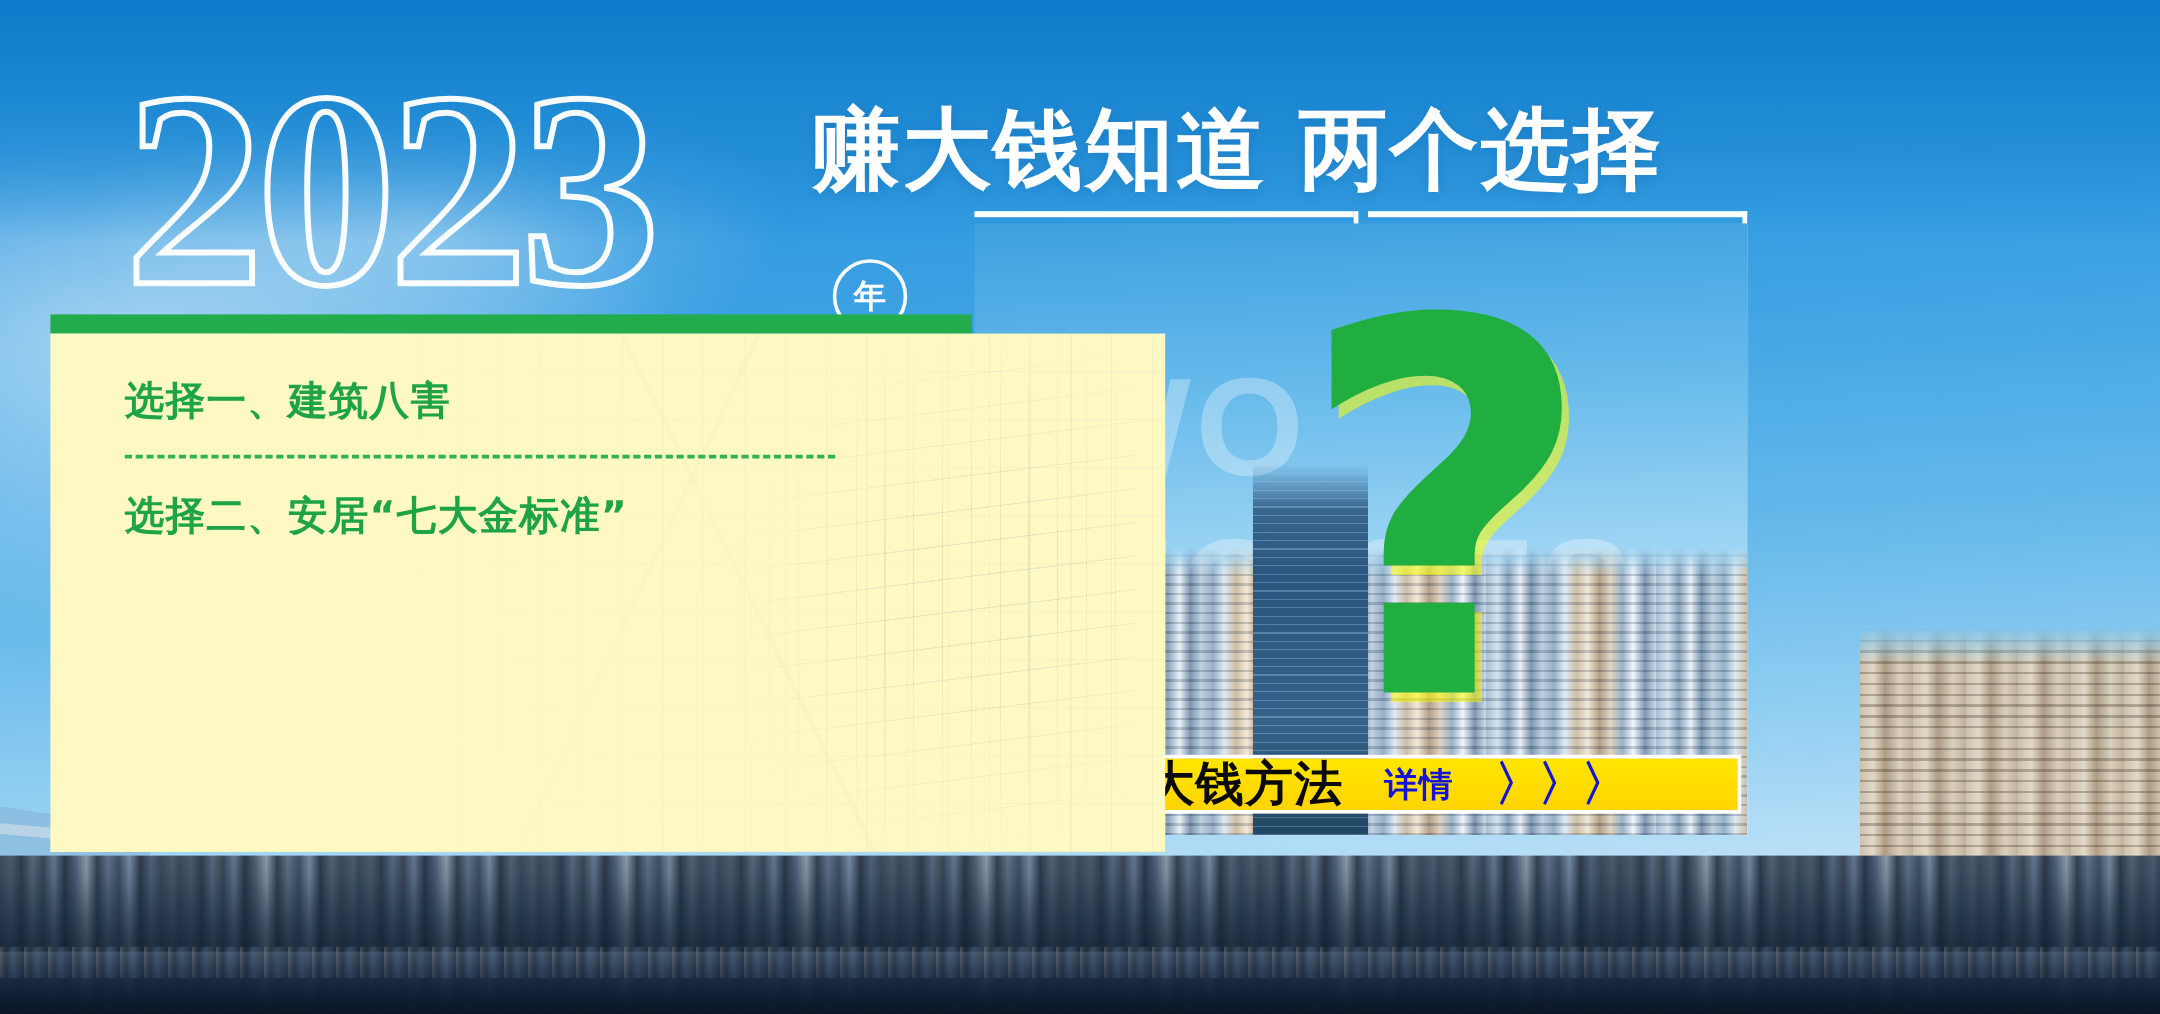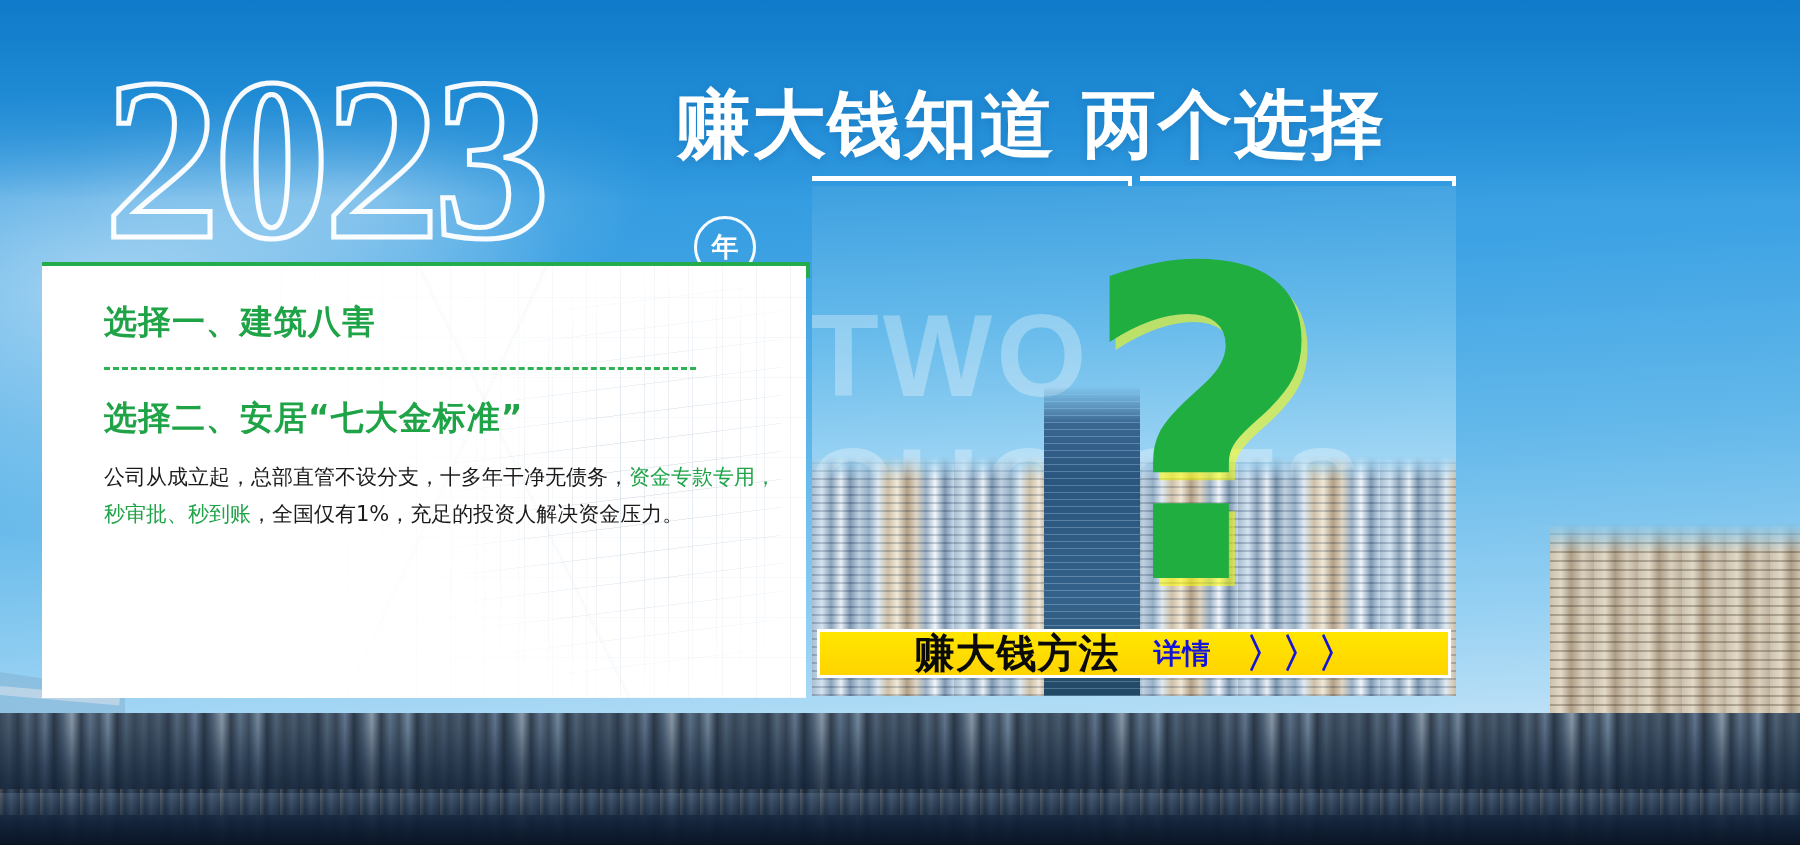--- a/index.html
+++ b/index.html
@@ -226,23 +226,23 @@
     letter-spacing: -4px;
     font-family: "DejaVu Sans", sans-serif;
   }
 
   
   .card-accent {
     position: absolute; left: 42px; top: 262px;
     width: 768px; height: 16px; background: #22ac4b;
   }
   .card {
-    position: absolute; left: 42px; top: 266px;
-    width: 764px; height: 432px;
-    background: #ffffff;
+    position: absolute; left: 42px; top: 278px;
+    width: 929px; height: 432px;
+    background: #fef9c3;
     overflow: hidden;
   }
   
   .blueprint {
     position: absolute; inset: 0;
     background:
       linear-gradient(115deg, transparent 0%, transparent 52%, rgba(150,170,190,0.12) 52.2%, transparent 52.6%),
       linear-gradient(64deg, transparent 0%, transparent 60%, rgba(150,170,190,0.12) 60.2%, transparent 60.6%),
       repeating-linear-gradient(90deg, rgba(120,150,180,0.10) 0px, rgba(120,150,180,0.10) 1px, transparent 1px, transparent 34px),
       repeating-linear-gradient(0deg, rgba(120,150,180,0.08) 0px, rgba(120,150,180,0.08) 1px, transparent 1px, transparent 40px);
@@ -329,18 +329,17 @@
     <div class="blueprint"></div>
     <div class="blueprint2"></div>
 
     <div class="card-inner">
       <div class="sec-title">选择一、建筑八害</div>
 
       <div class="divider"></div>
 
       <div class="sec2">
         <div class="sec-title">选择二、安居“七大金标准”</div>
-        <div class="sec-body"><span>公司从成立起，总部直管不设分支，十多年干净无债务，</span><span class="hl">资金专款专用，秒审批、秒到账</span><span>，全国仅有1%，充足的投资人解决资金压力。</span></div>
       </div>
     </div>
   </div>
 
 </div>
 
 </body></html>

